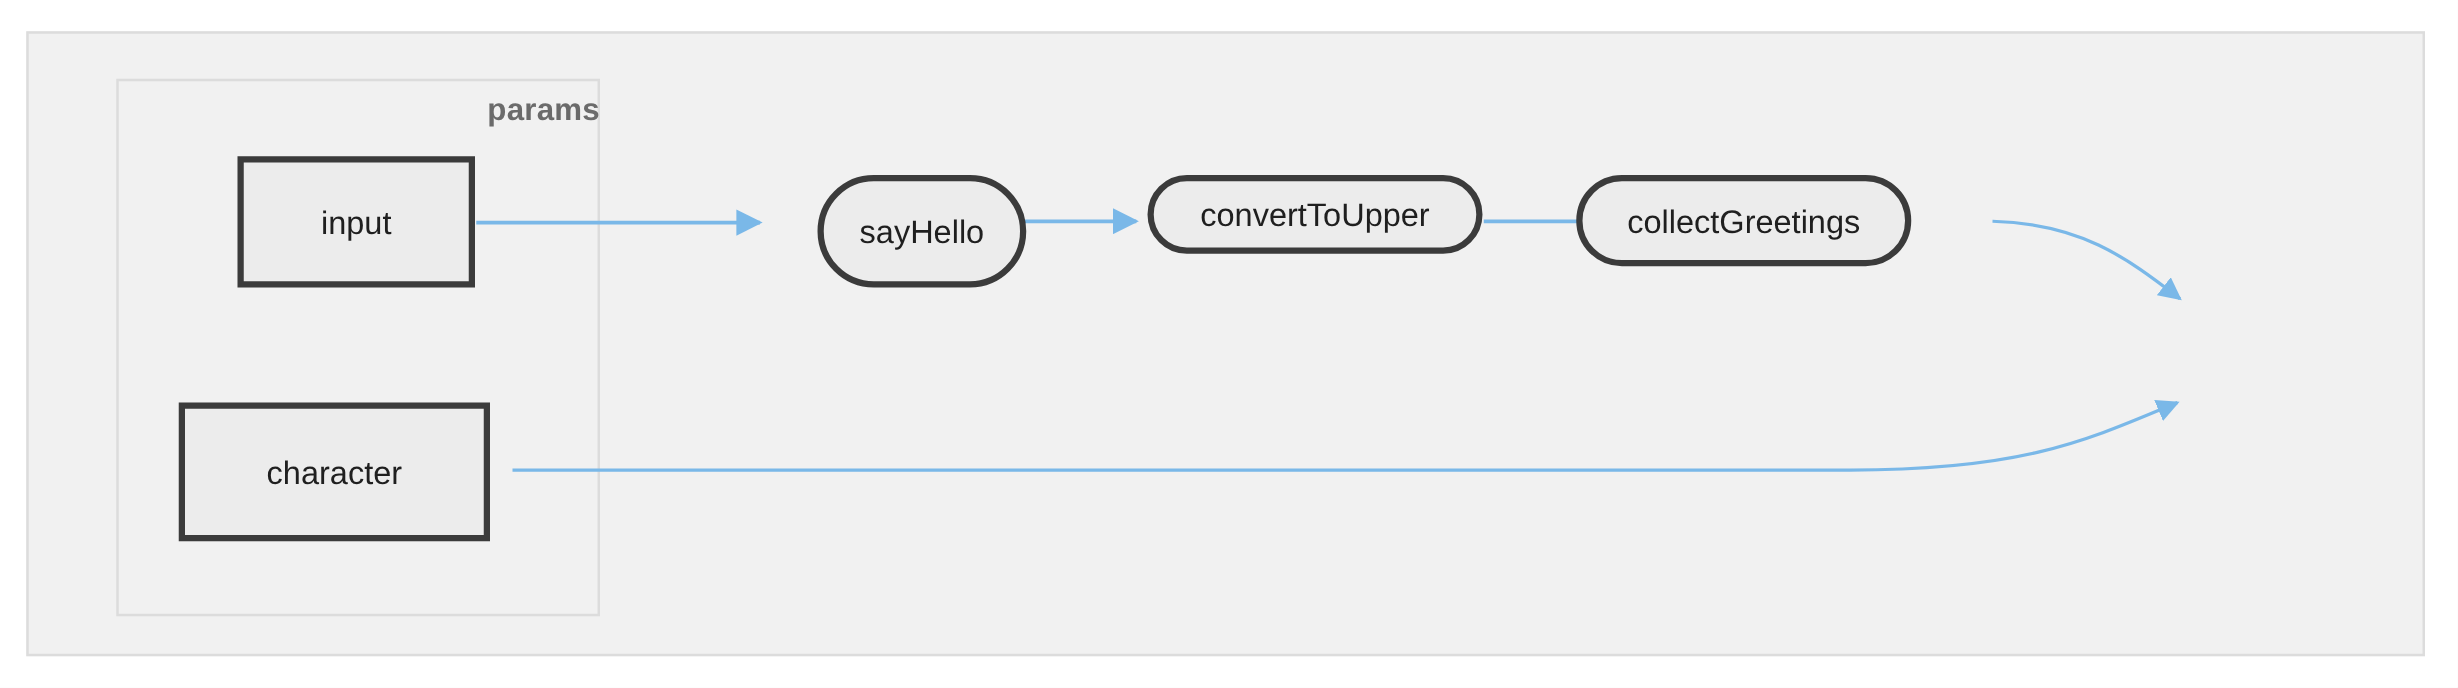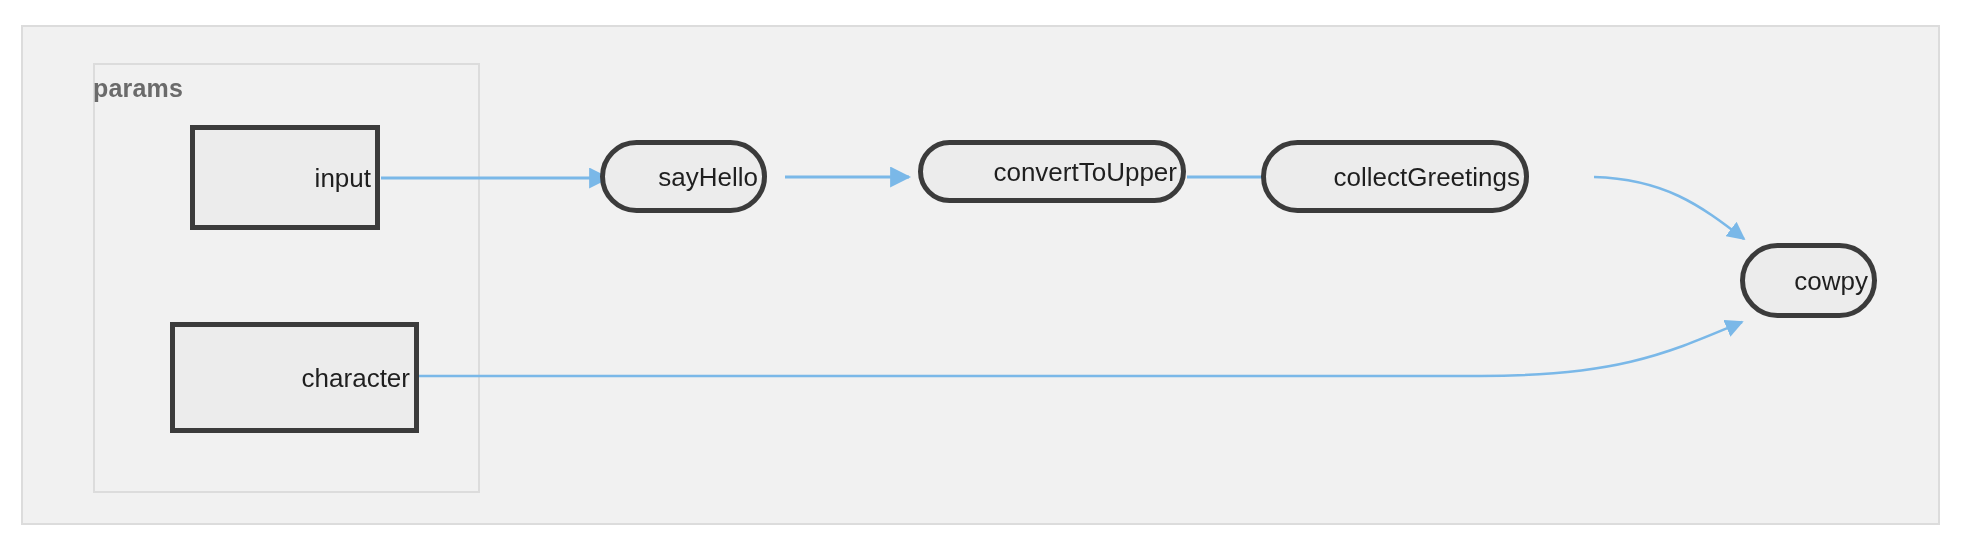--- a/index.html
+++ b/index.html
@@ -37,21 +37,21 @@
     height: 430px;
     background: #f1f1f1;
     border: 2px solid #dcdcdc;
     box-sizing: border-box;
   }
   .subgraph-label {
     position: absolute;
     left: 93px;
     top: 74px;
     width: 387px;
-    text-align: left;
+    text-align: right;
     font-size: 25px;
     font-weight: bold;
     color: #6b6b6b;
     letter-spacing: 0.2px;
   }
   
   .edge-layer {
     position: absolute;
     left: 0;
     top: 0;
@@ -60,40 +60,40 @@
     pointer-events: none;
   }
   
   .node {
     position: absolute;
     box-sizing: border-box;
     background: #ececec;
     border: 5px solid #3b3b3b;
     display: flex;
     align-items: center;
-    justify-content: flex-end;
+    justify-content: center;
     color: #1f1f1f;
     font-size: 26px;
     white-space: nowrap;
   }
   .node.rect {
     border-radius: 0;
   }
   .node.stadium {
     border-radius: 999px;
   }
   .node-label {
     line-height: 1;
     padding: 0 4px;
   }
 
   
   #node-input      { left: 190px;  top: 125px; width: 190px; height: 105px; }
-  #node-character  { left: 170px;  top: 322px; width: 249px; height: 111px; }
-  #node-sayhello   { left: 600px;  top: 140px; width: 167px; height: 73px; }
+  #node-character  { left: 143px;  top: 322px; width: 249px; height: 111px; }
+  #node-sayhello   { left: 654px;  top: 140px; width: 167px; height: 90px; }
   #node-converttoupper { left: 918px; top: 140px; width: 268px; height: 63px; }
   #node-collectgreetings { left: 1261px; top: 140px; width: 268px; height: 73px; }
   #node-cowpy      { left: 1740px; top: 243px; width: 137px; height: 75px; }
 </style>
 </head>
 <body>
 
 <div class="canvas">
 
   <div class="flow-container"></div>
@@ -132,17 +132,14 @@
   </div>
 
   <div class="node stadium" id="node-converttoupper">
     <span class="node-label">convertToUpper</span>
   </div>
 
   <div class="node stadium" id="node-collectgreetings">
     <span class="node-label">collectGreetings</span>
   </div>
 
-  <div class="node stadium" id="node-cowpy">
-    <span class="node-label">cowpy</span>
-  </div>
 
 </div>
 
 </body></html>

